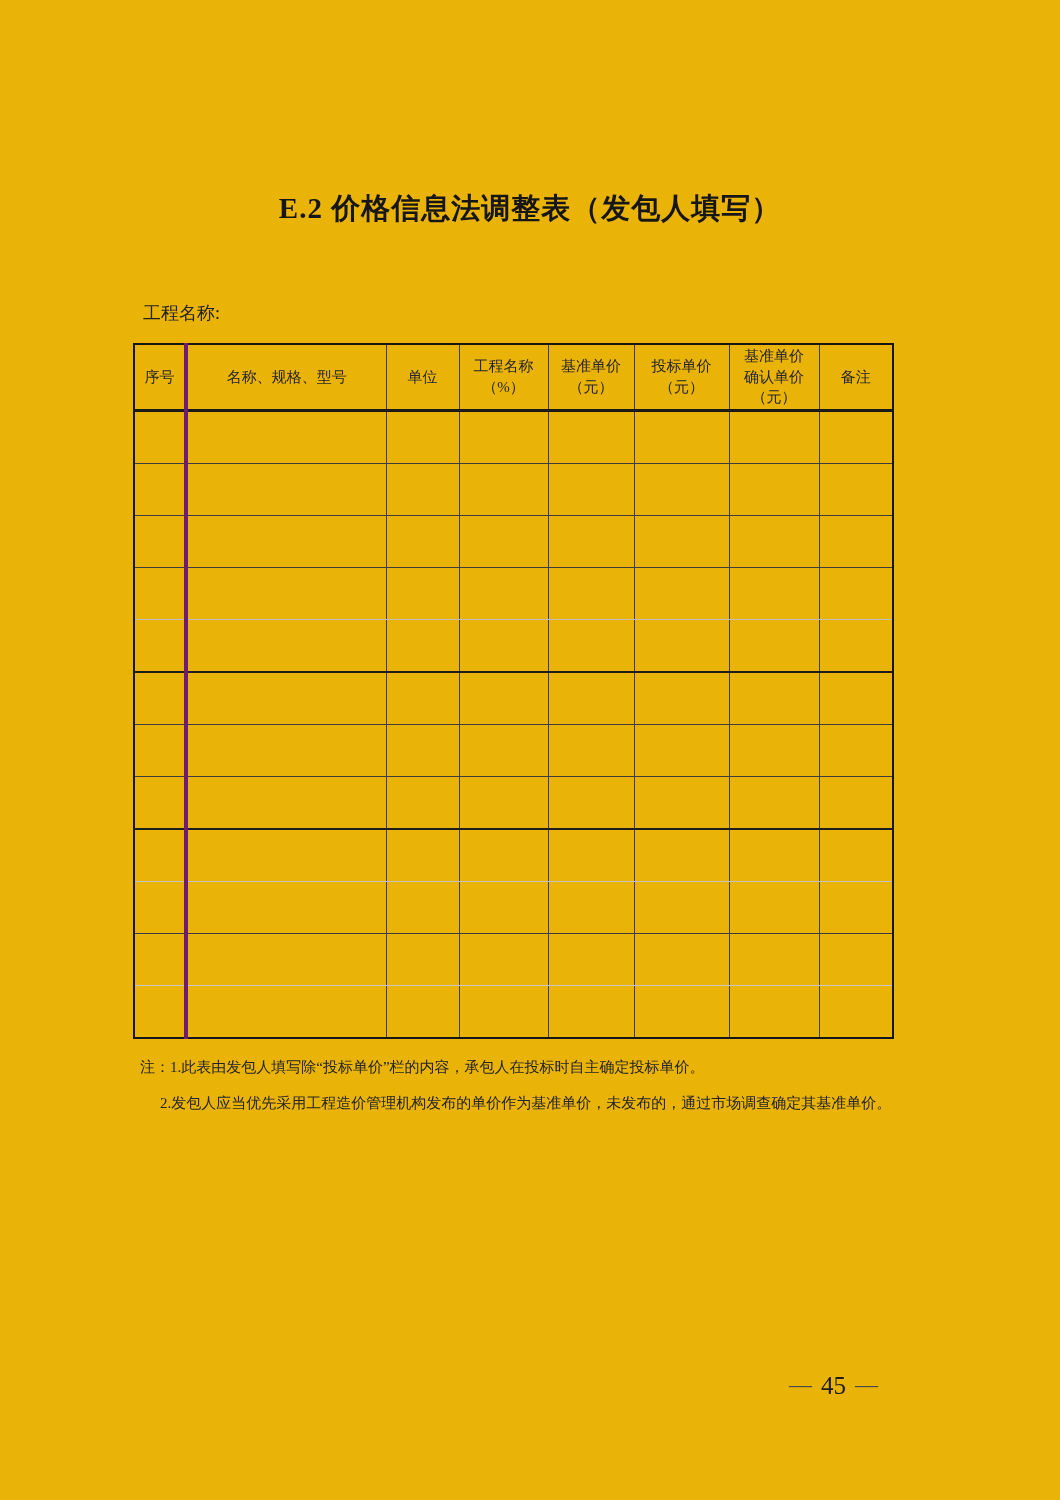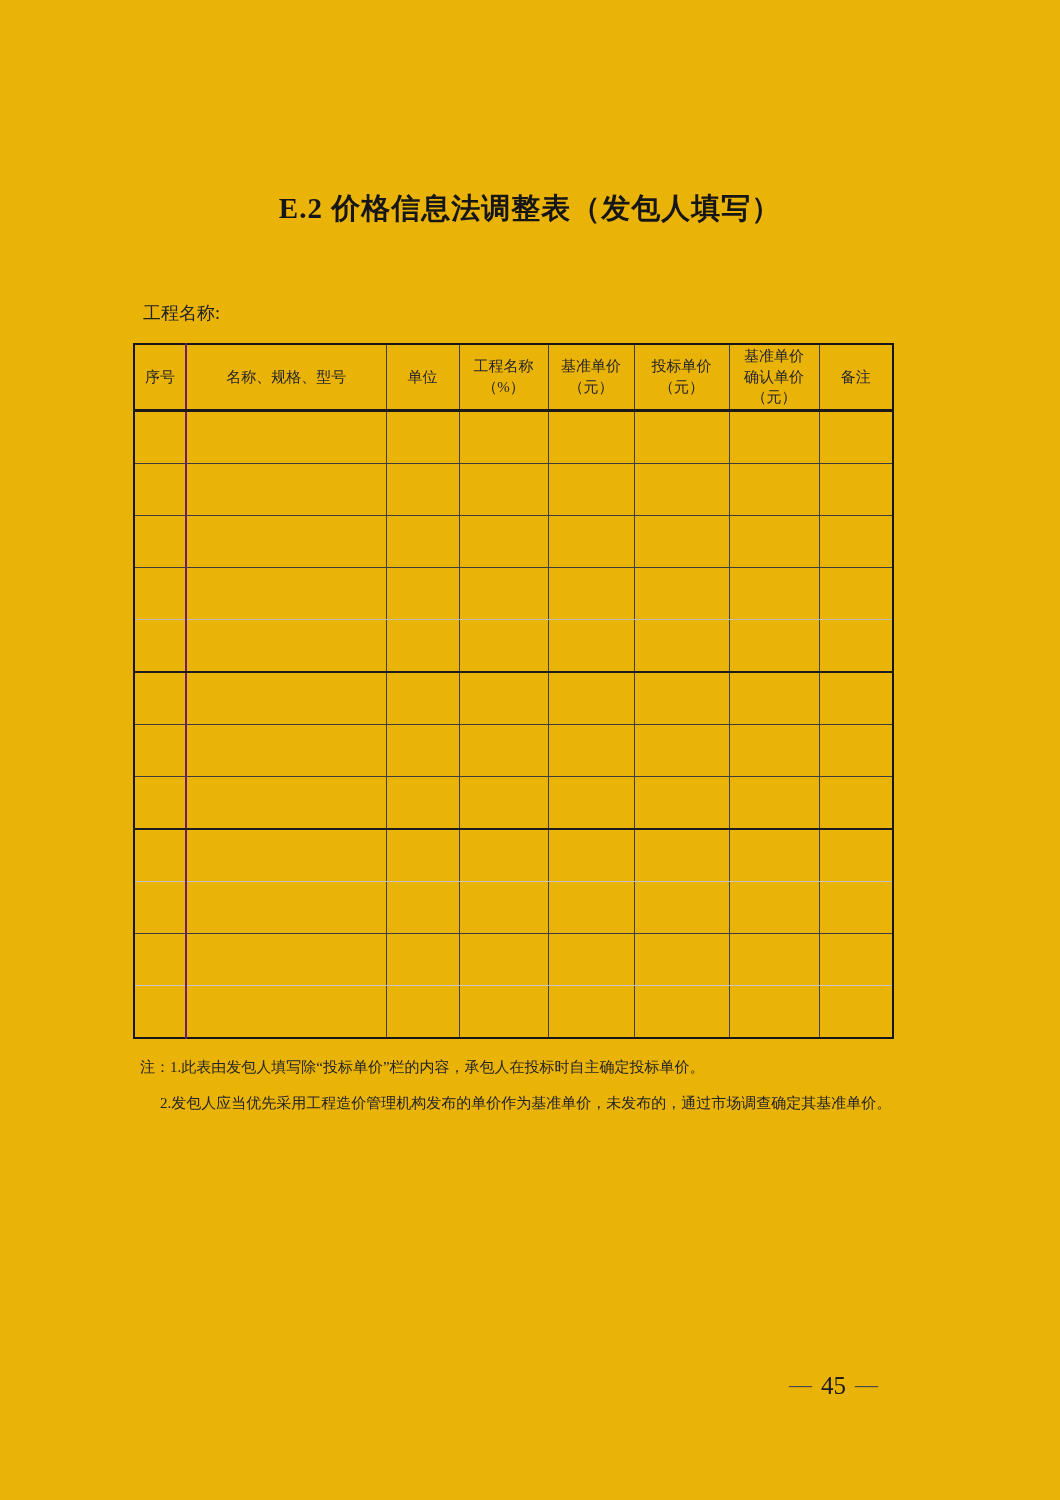--- a/index.html
+++ b/index.html
@@ -52,21 +52,21 @@
     height: 64px;
     font-size: 15px;
     line-height: 1.38;
     text-align: center;
     vertical-align: middle;
     white-space: pre-line;
     color: #262626;
     border-bottom: 3px solid #1a1a1a;
   }
   .price-table tbody td { height: 51px; }
-  .price-table th:first-child, .price-table td:first-child { border-right: 2px solid #701a75; }
+  .price-table th:first-child, .price-table td:first-child { border-right: 4px solid #701a75; }
   .price-table th:nth-child(5), .price-table td:nth-child(5),
   .price-table th:nth-child(6), .price-table td:nth-child(6) { border-left-color: #8a8a8a; }
   .price-table tbody tr:nth-child(4) td { border-bottom: 1px solid #bdbdbd; }
   .price-table tbody tr:nth-child(5) td { border-bottom: 2px solid #1d1d1d; }
   .price-table tbody tr:nth-child(8) td { border-bottom: 2px solid #1d1d1d; }
   .price-table tbody tr:nth-child(9) td { border-bottom: 1px solid #c2c2c2; }
   .price-table tbody tr:nth-child(11) td { border-bottom: 1px solid #c6c6c6; }
   .notes {
     position: absolute;
     top: 1058px;

